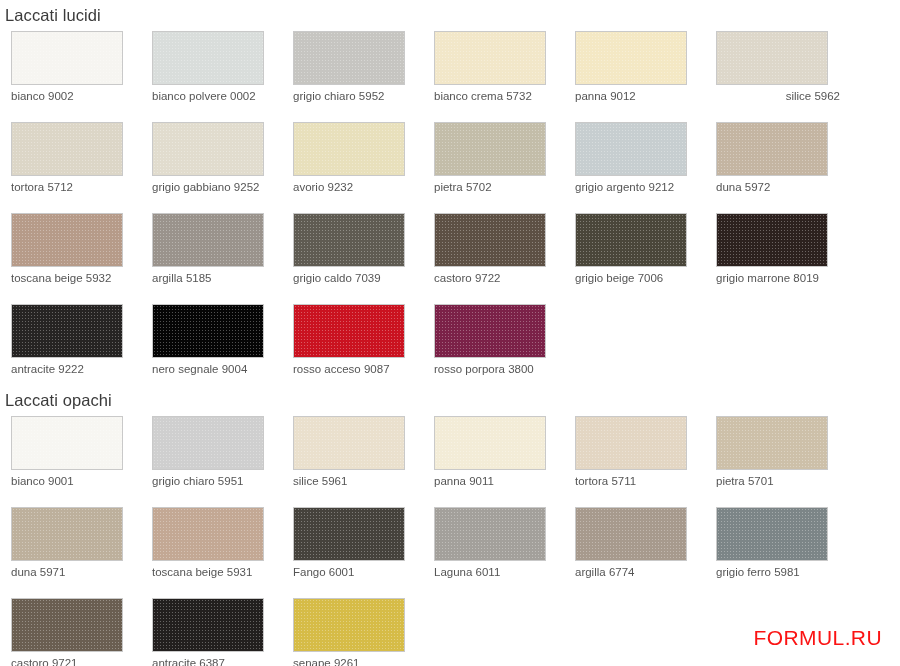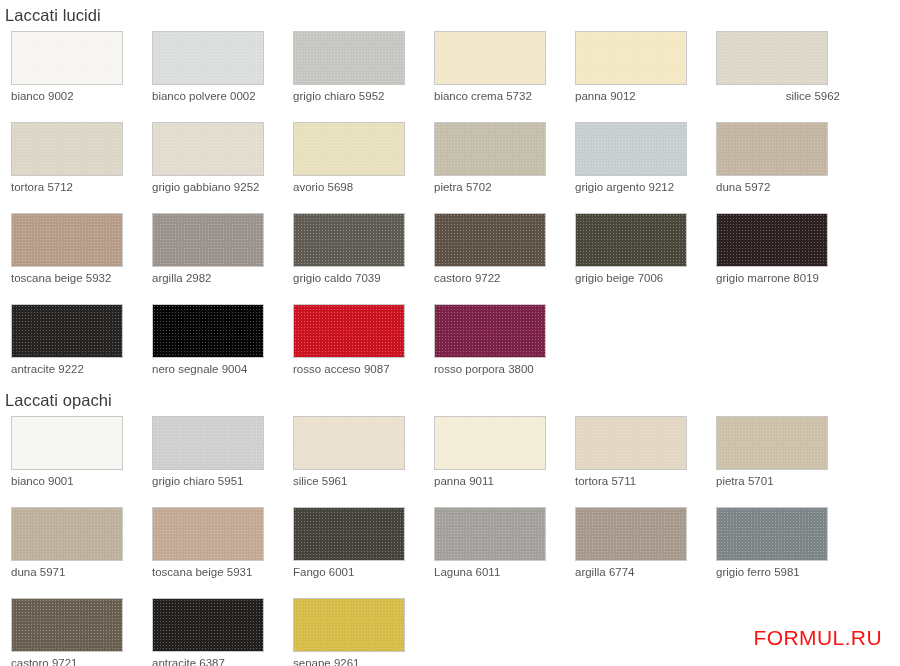--- a/index.html
+++ b/index.html
@@ -120,41 +120,41 @@
       <li class="swatch-cell">
         <div class="swatch-chip" style="background-color: rgb(220, 214, 199); border-color: rgb(201, 201, 201);"></div>
         <div class="swatch-label" style="color: rgb(85, 85, 85);">tortora 5712</div>
       </li>
       <li class="swatch-cell">
         <div class="swatch-chip" style="background-color: rgb(225, 220, 206); border-color: rgb(201, 201, 201);"></div>
         <div class="swatch-label" style="color: rgb(85, 85, 85);">grigio gabbiano 9252</div>
       </li>
       <li class="swatch-cell">
         <div class="swatch-chip" style="background-color: rgb(232, 224, 188); border-color: rgb(201, 201, 201);"></div>
-        <div class="swatch-label" style="color: rgb(85, 85, 85);">avorio 5698</div>
+        <div class="swatch-label" style="color: rgb(85, 85, 85);">avorio 9232</div>
       </li>
       <li class="swatch-cell">
         <div class="swatch-chip" style="background-color: rgb(195, 189, 169); border-color: rgb(201, 201, 201);"></div>
         <div class="swatch-label" style="color: rgb(85, 85, 85);">pietra 5702</div>
       </li>
       <li class="swatch-cell">
         <div class="swatch-chip" style="background-color: rgb(199, 206, 208); border-color: rgb(201, 201, 201);"></div>
         <div class="swatch-label" style="color: rgb(85, 85, 85);">grigio argento 9212</div>
       </li>
       <li class="swatch-cell">
         <div class="swatch-chip" style="background-color: rgb(196, 181, 162); border-color: rgb(201, 201, 201);"></div>
         <div class="swatch-label" style="color: rgb(85, 85, 85);">duna 5972</div>
       </li>
       <li class="swatch-cell">
         <div class="swatch-chip" style="background-color: rgb(182, 155, 137); border-color: rgb(201, 201, 201);"></div>
         <div class="swatch-label" style="color: rgb(85, 85, 85);">toscana beige 5932</div>
       </li>
       <li class="swatch-cell">
         <div class="swatch-chip" style="background-color: rgb(154, 147, 140); border-color: rgb(201, 201, 201);"></div>
-        <div class="swatch-label" style="color: rgb(85, 85, 85);">argilla 2982</div>
+        <div class="swatch-label" style="color: rgb(85, 85, 85);">argilla 5185</div>
       </li>
       <li class="swatch-cell">
         <div class="swatch-chip" style="background-color: rgb(95, 91, 82); border-color: rgb(201, 201, 201);"></div>
         <div class="swatch-label" style="color: rgb(85, 85, 85);">grigio caldo 7039</div>
       </li>
       <li class="swatch-cell">
         <div class="swatch-chip" style="background-color: rgb(93, 80, 68); border-color: rgb(201, 201, 201);"></div>
         <div class="swatch-label" style="color: rgb(85, 85, 85);">castoro 9722</div>
       </li>
       <li class="swatch-cell">

